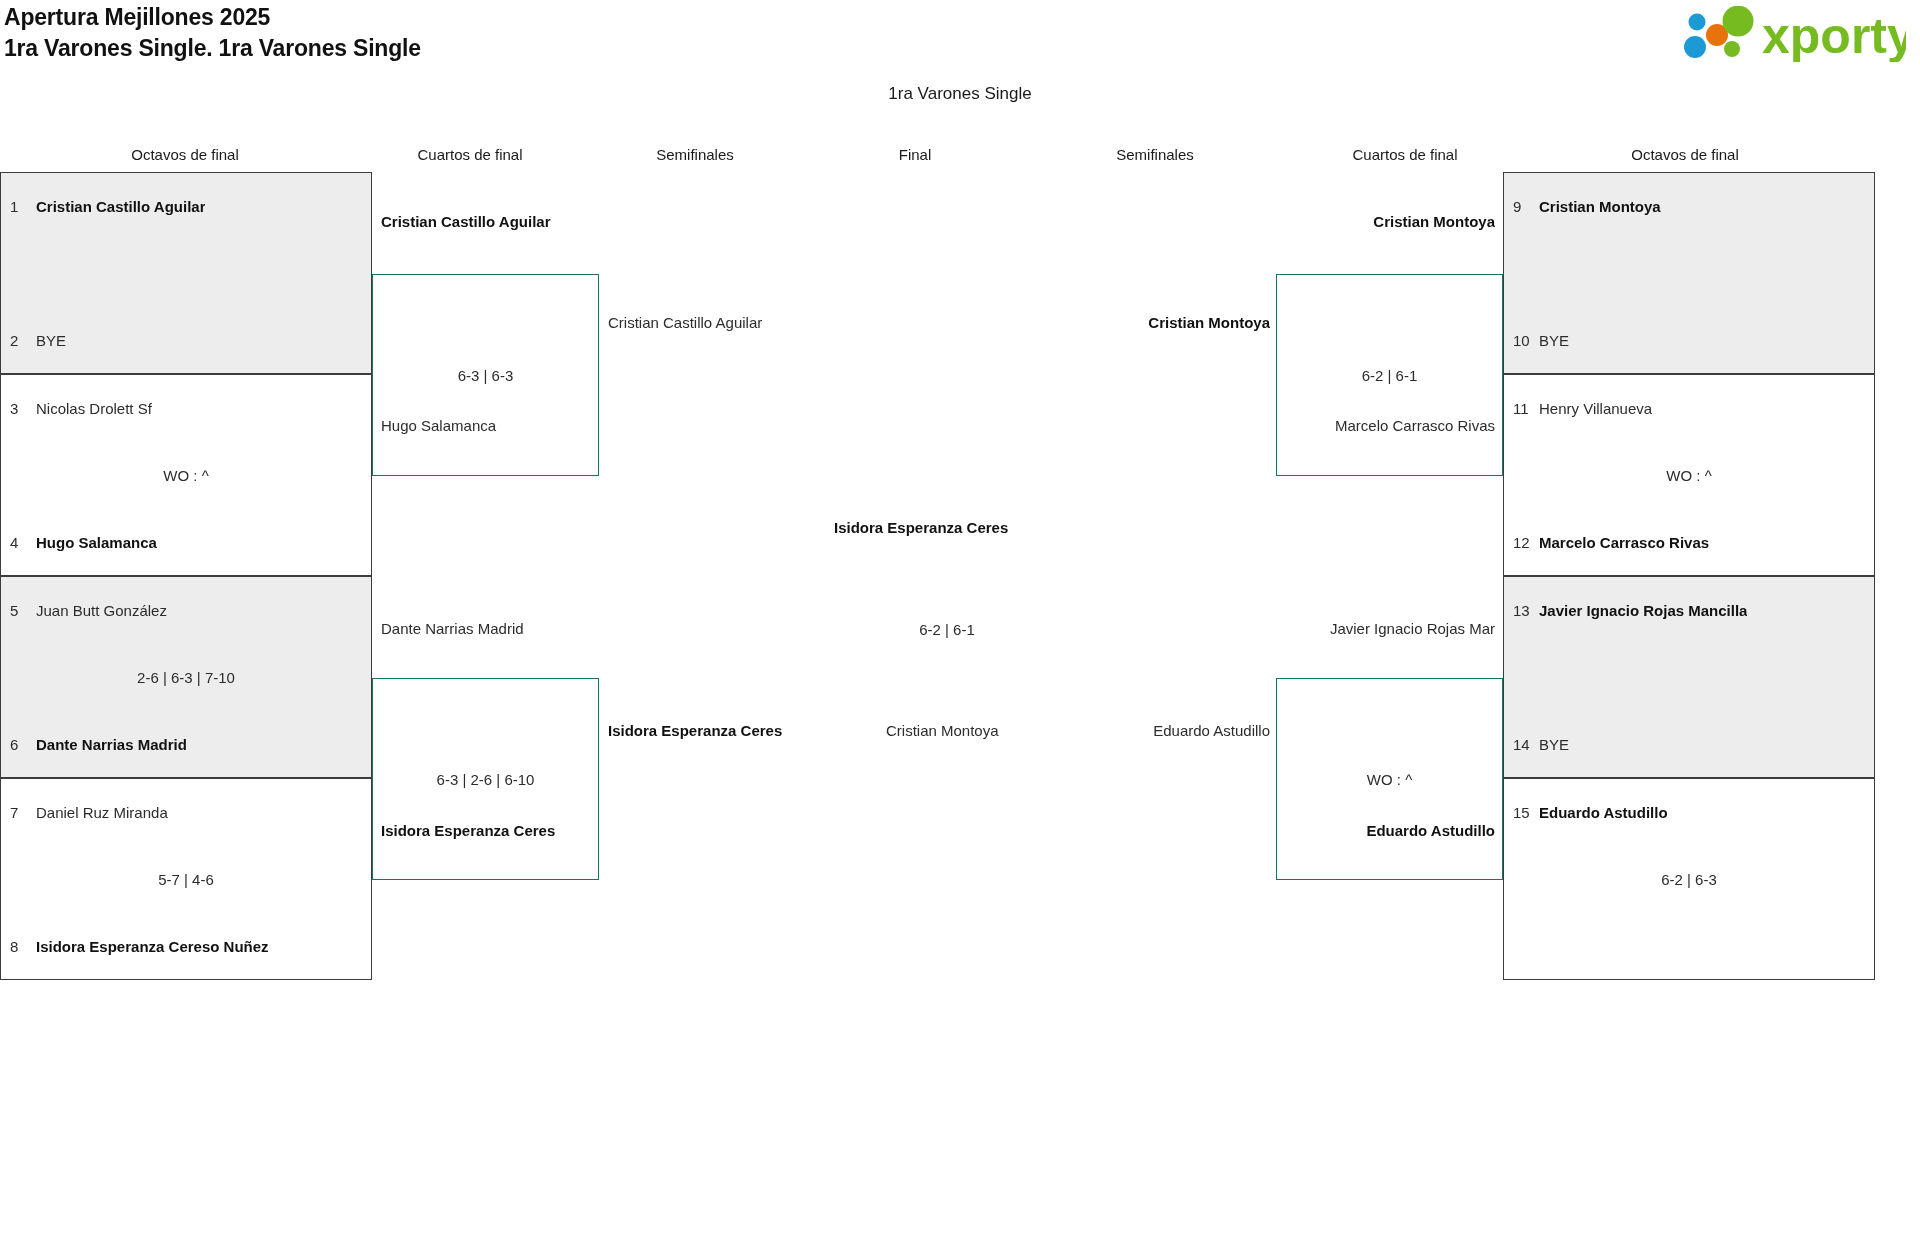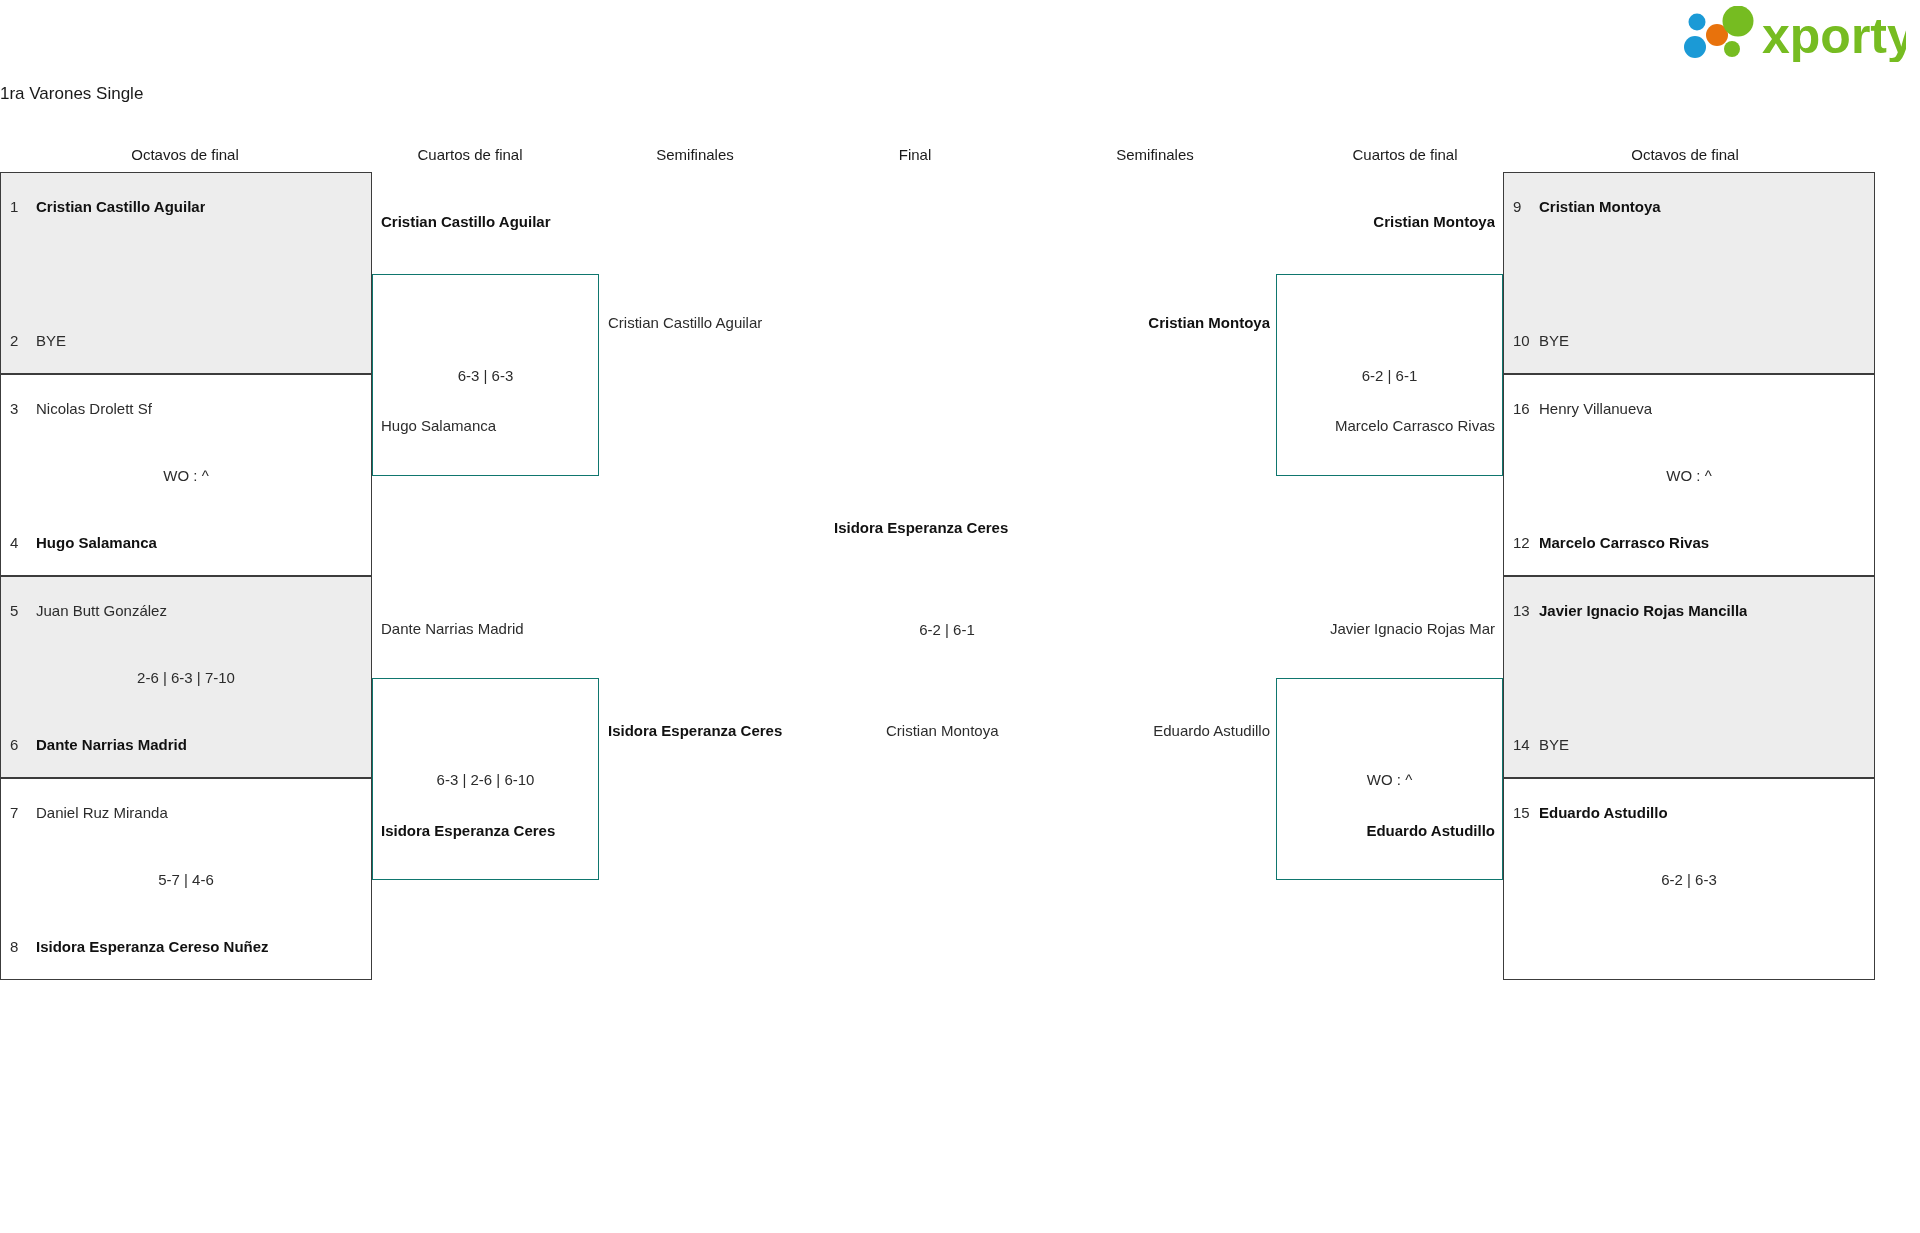--- a/index.html
+++ b/index.html
@@ -14,21 +14,21 @@
   #root{position:relative;width:1920px;height:1233px;}
 
   
   .hdr{position:absolute;left:4px;top:2px;}
   .hdr-l1{font-size:23px;font-weight:700;line-height:31px;letter-spacing:-.2px;color:#111;}
   .hdr-l2{font-size:23px;font-weight:700;line-height:31px;letter-spacing:-.2px;color:#111;}
 
   .logo{position:absolute;right:14px;top:6px;width:230px;height:56px;}
   .logo svg{display:block;}
 
-  .draw-title{position:absolute;top:84px;left:0;width:1920px;
+  .draw-title{position:absolute;top:84px;left:0;width:1920px;text-align:center;
     font-size:17px;font-weight:400;color:#1a1a1a;}
 
   
   .rnd-hd{position:absolute;font-size:15px;font-weight:400;color:#1a1a1a;
     text-align:center;white-space:nowrap;}
 
   
   .r1box{position:absolute;box-sizing:border-box;border:1px solid #3c3c3c;overflow:hidden;}
   .r1box.shade{background:#ededed;}
   .r1box.plain{background:#ffffff;}
@@ -55,20 +55,24 @@
   .fname{position:absolute;font-size:15px;white-space:nowrap;overflow:hidden;}
   .fname.win{font-weight:700;color:#111;}
   .fname.lose{font-weight:400;color:#2c2c2c;}
   .fname.rt{text-align:right;}
 </style>
 </head>
 <body>
 
 <div id="root">
 
+  <div class="hdr">
+    <div class="hdr-l1">Apertura Mejillones 2025</div>
+    <div class="hdr-l2">1ra Varones Single. 1ra Varones Single</div>
+  </div>
 
   <div class="logo">
     <svg width="230" height="56" viewBox="0 0 230 56">
       <circle cx="21" cy="16" r="8.5" fill="#1b9ad6"></circle>
       <circle cx="19" cy="41" r="11" fill="#1b9ad6"></circle>
       <circle cx="41" cy="29" r="11" fill="#e8720c"></circle>
       <circle cx="62" cy="15" r="15.5" fill="#76bc21"></circle>
       <circle cx="56" cy="43" r="8" fill="#76bc21"></circle>
       <text x="86" y="47" font-family="Liberation Sans, sans-serif" font-size="50" font-weight="700" fill="#76bc21">xporty</text>
     </svg>
@@ -173,21 +177,21 @@
     </div>
     <div class="r1score"></div>
     <div class="slot bot">
       <span class="seed">10</span>
       <span class="pname lose">BYE</span>
     </div>
   </div>
 
   <div class="r1box plain right" style="left:1503px;top:374px;width:372px;height:202px;">
     <div class="slot top">
-      <span class="seed">16</span>
+      <span class="seed">11</span>
       <span class="pname lose">Henry Villanueva</span>
     </div>
     <div class="r1score">WO : ^</div>
     <div class="slot bot">
       <span class="seed">12</span>
       <span class="pname win">Marcelo Carrasco Rivas</span>
     </div>
   </div>
 
   <div class="r1box shade right" style="left:1503px;top:576px;width:372px;height:202px;">

